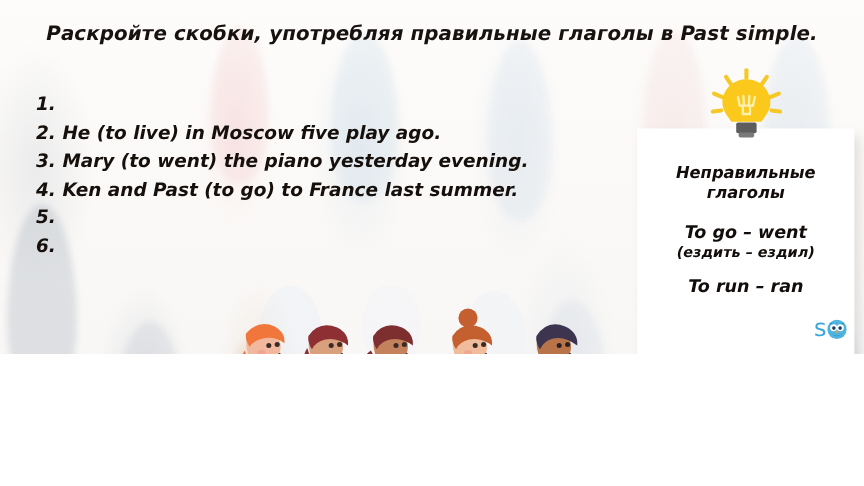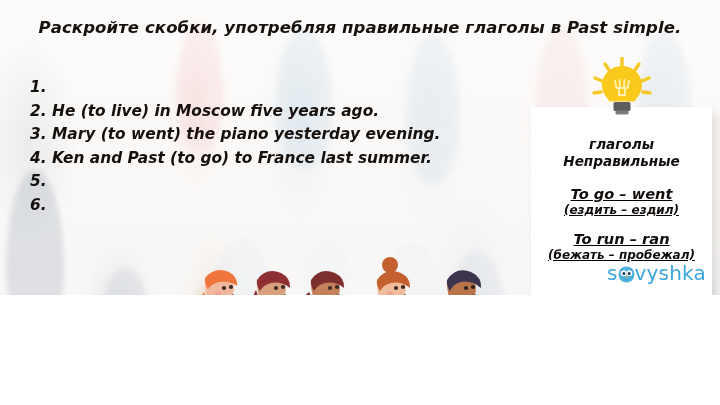--- a/index.html
+++ b/index.html
@@ -94,21 +94,20 @@
     text-align: center;
     font-size: 13.6px;
     font-weight: 700;
     font-style: italic;
     color: #120d0a;
     line-height: 16.5px;
   }
   .verb-block {
     text-align: center;
     margin-top: 16px;
-    text-decoration: underline;
   }
   .verb-block.second { margin-top: 13px; }
   .verb-en {
     font-size: 14.6px;
     font-weight: 700;
     font-style: italic;
     color: #120d0a;
     line-height: 18px;
     white-space: nowrap;
   }
@@ -182,50 +181,49 @@
   </div>
 
   <div class="title">Раскройте скобки, употребляя правильные глаголы в Past simple.</div>
 
   <ul class="task-list">
     <li class="task-item">
       <span class="task-num">1.</span>
     </li>
     <li class="task-item">
       <span class="task-num">2.</span>
-      <span>He (to live) in Moscow five years ago.</span>
+      <span>He (to live) in Moscow five play ago.</span>
     </li>
     <li class="task-item">
       <span class="task-num">3.</span>
       <span>Mary (to went) the piano yesterday evening.</span>
     </li>
     <li class="task-item">
       <span class="task-num">4.</span>
       <span>Ken and Past (to go) to France last summer.</span>
     </li>
     <li class="task-item">
       <span class="task-num">5.</span>
     </li>
     <li class="task-item">
       <span class="task-num">6.</span>
     </li>
   </ul>
 
   <div class="verb-card">
     <div class="card-heading">
+      <div>Неправильные</div>
       <div>глаголы</div>
-      <div>Неправильные</div>
     </div>
     <div class="verb-block">
       <div class="verb-en">To go – went</div>
       <div class="verb-ru">(ездить – ездил)</div>
     </div>
     <div class="verb-block second">
       <div class="verb-en">To run – ran</div>
-      <div class="verb-ru">(бежать – пробежал)</div>
     </div>
   </div>
 
   <div class="bulb-wrap">
     <svg viewBox="0 0 72 62" width="72" height="62">
       <g stroke="#f6c61c" stroke-width="3.4" stroke-linecap="round" opacity="0.95">
         <line x1="36" y1="1" x2="36" y2="8"></line>
         <line x1="19" y1="7" x2="23" y2="13"></line>
         <line x1="53" y1="7" x2="49" y2="13"></line>
         <line x1="9" y1="21" x2="16" y2="24"></line>
@@ -364,16 +362,15 @@
         <path d="M2.2 4.2 q1.6 -2.4 3.2 0.2 Z" fill="#2f90c4"></path>
         <path d="M14.8 4.2 q-1.6 -2.4 -3.2 0.2 Z" fill="#2f90c4"></path>
         <circle cx="5.7" cy="7.2" r="2.9" fill="#ffffff"></circle>
         <circle cx="11.3" cy="7.2" r="2.9" fill="#ffffff"></circle>
         <circle cx="5.9" cy="7.4" r="1.5" fill="#1d3d5c"></circle>
         <circle cx="11.1" cy="7.4" r="1.5" fill="#1d3d5c"></circle>
         <path d="M8.5 9.2 l-1.5 2 l3 0 Z" fill="#f2a03c"></path>
         <path d="M4.6 12.6 q3.9 2.2 7.8 0 q-3.9 3.4 -7.8 0 Z" fill="#2f90c4"></path>
       </svg>
     </span>
-    <span class="logo-text-b">vyshka</span>
   </div>
 
 </div>
 
 </body></html>

